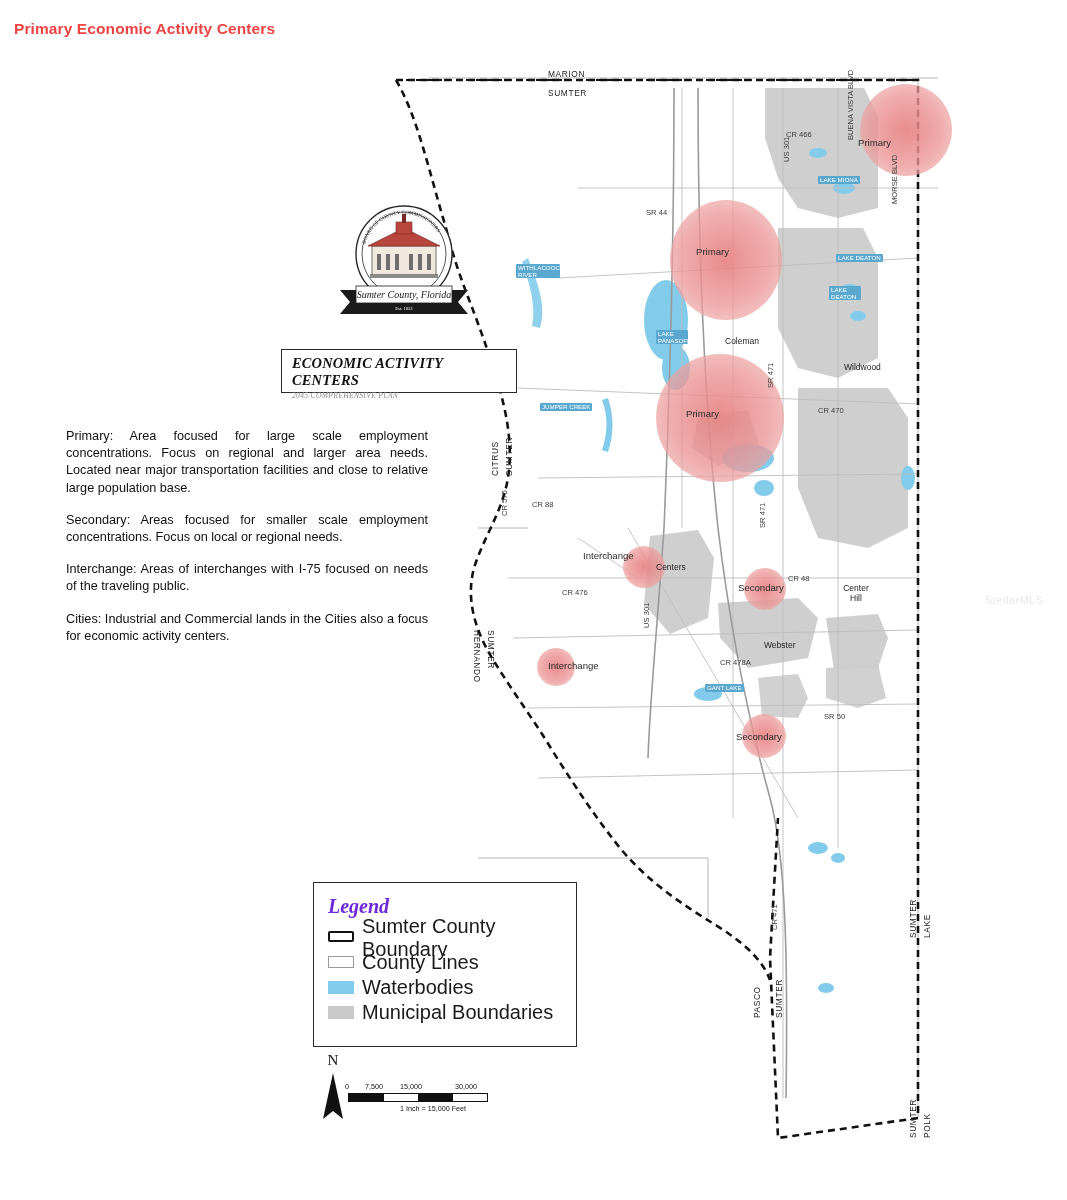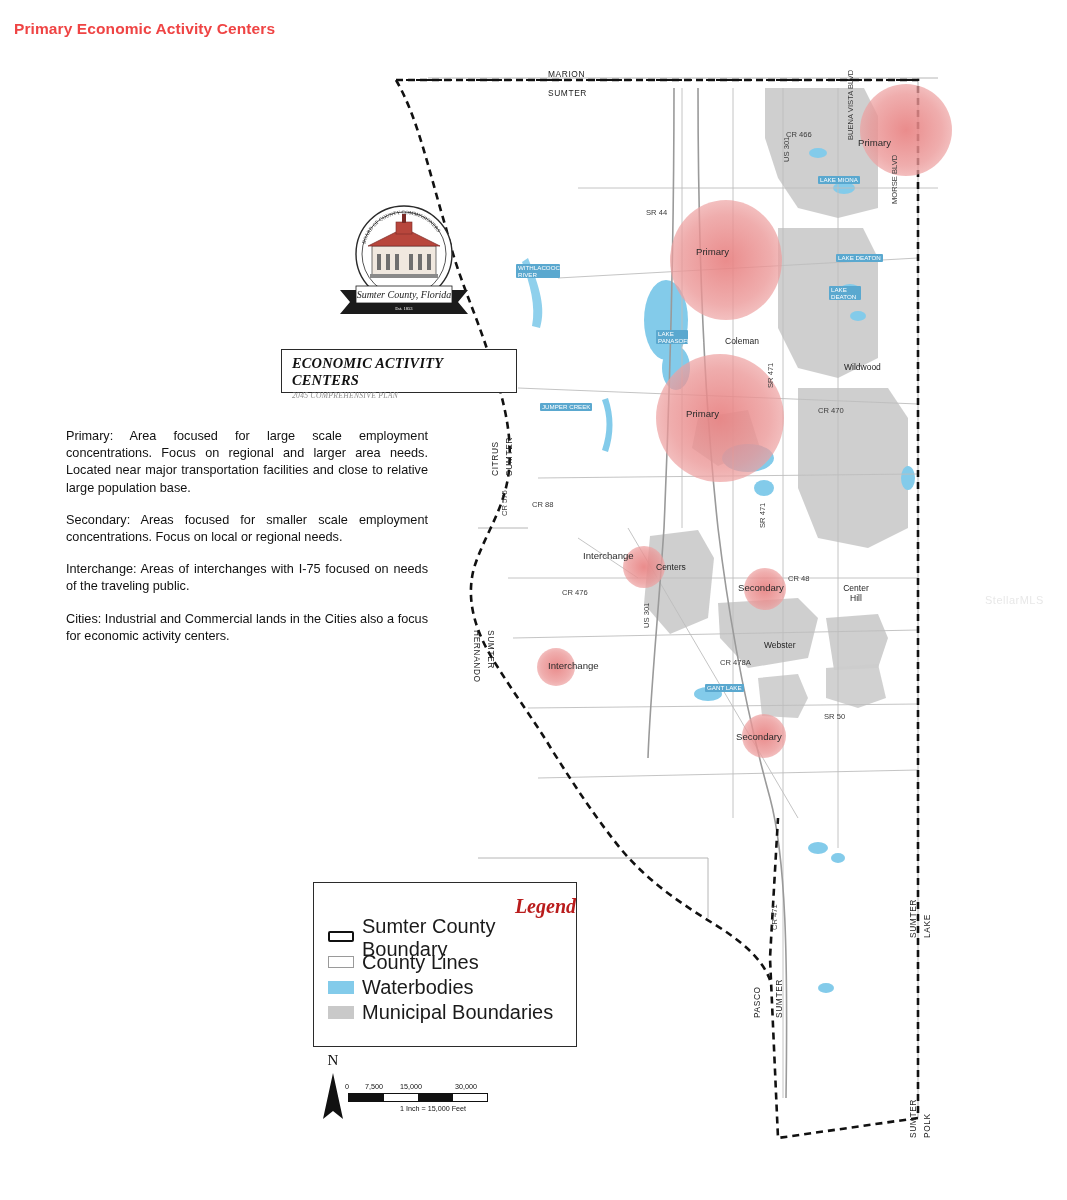--- a/index.html
+++ b/index.html
@@ -109,23 +109,22 @@
     height: 165px;
     border: 1px solid #2b2b2b;
     background: #fff;
     padding: 12px 0 0 14px;
   }
   .legend-title {
     font-family: "Liberation Serif", serif;
     font-weight: bold;
     font-style: italic;
     font-size: 20px;
-    color: #b91c1c;
+    color: #6d28d9;
     margin-bottom: 7px;
-    text-align: right;
   }
   .legend-row {
     display: flex;
     align-items: center;
     height: 25px;
     font-size: 20px;
     color: #1a1a1a;
   }
   .legend-swatch {
     width: 26px; height: 14px;

